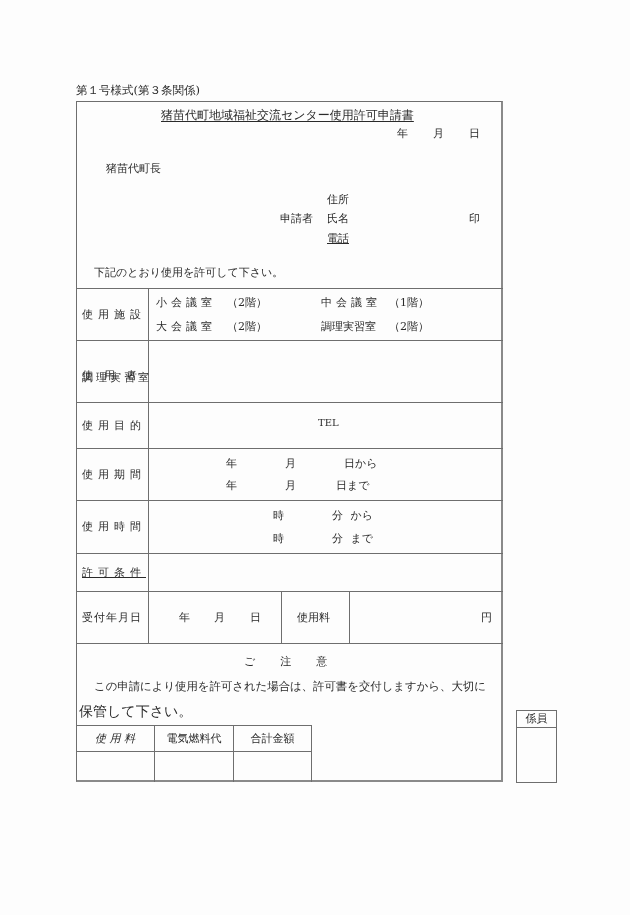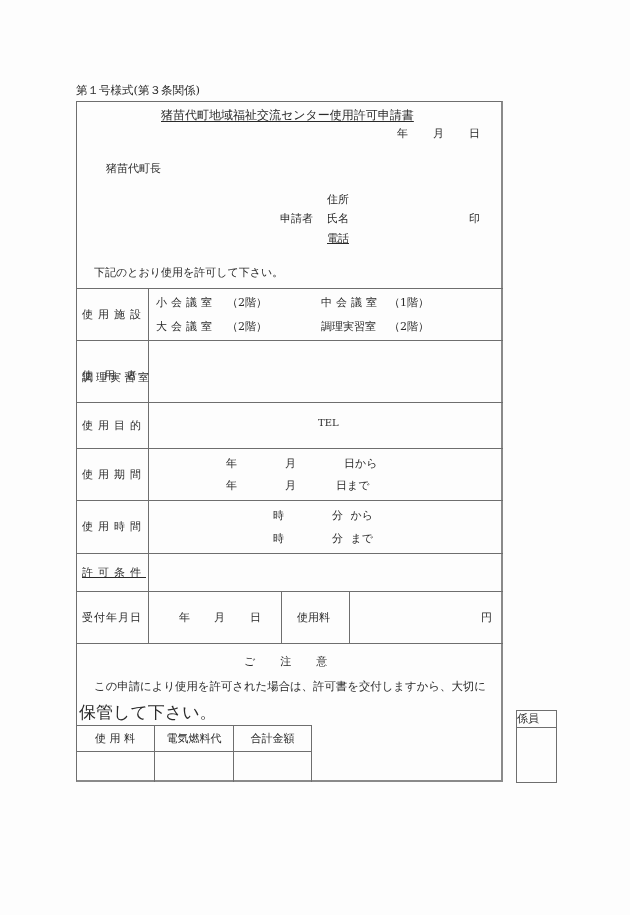--- a/index.html
+++ b/index.html
@@ -7,21 +7,21 @@
     width:630px; height:915px; background:#fdfdfd; position:relative; overflow:hidden;
     font-family:"DejaVu Serif","Liberation Serif",serif; color:#2a2a2a; font-size:11px;
   }
   .abs { position:absolute; white-space:nowrap; line-height:1; }
   .hline { position:absolute; height:0; border-top:1px solid #6e6e6e; }
   .vline { position:absolute; width:0; border-left:1px solid #6e6e6e; }
   .outer { position:absolute; left:76px; top:101px; width:427px; height:681px; border:1px solid #6e6e6e; border-right:2px solid #8a8a8a; border-bottom:2px solid #8a8a8a; box-sizing:border-box; }
   .title { text-decoration:underline; text-underline-offset:2px; }
   .label { letter-spacing:5px; }
   .staff { position:absolute; left:516px; top:710px; width:41px; height:73px; border:1px solid #6e6e6e; box-sizing:border-box; }
-  .staff-head { position:absolute; left:0; right:0; top:0; height:16px; border-bottom:1px solid #6e6e6e; text-align:left; line-height:16px; font-size:11px; }
+  .staff-head { position:absolute; left:0; right:0; top:0; height:16px; border-bottom:1px solid #6e6e6e; text-align:center; line-height:16px; font-size:11px; }
 </style>
 </head>
 <body>
 
 <div class="abs" style="left:76px;top:85px;font-size:11.5px;">第１号様式(第３条関係)</div>
 
 <div class="outer"></div>
 
 <div class="abs title" style="left:161px;top:109px;font-size:12px;">猪苗代町地域福祉交流センター使用許可申請書</div>
 <div class="abs" style="left:397px;top:128px;">年</div>
@@ -85,28 +85,28 @@
 
 <div class="abs" style="left:82px;top:612px;letter-spacing:1px;">受付年月日</div>
 <div class="abs" style="left:179px;top:612px;">年</div>
 <div class="abs" style="left:214px;top:612px;">月</div>
 <div class="abs" style="left:250px;top:612px;">日</div>
 <div class="abs" style="left:297px;top:612px;">使用料</div>
 <div class="abs" style="left:481px;top:612px;">円</div>
 
 <div class="abs" style="left:244px;top:656px;letter-spacing:1px;">ご　　注　　意</div>
 <div class="abs" style="left:94px;top:681px;font-size:11.4px;">この申請により使用を許可された場合は、許可書を交付しますから、大切に</div>
-<div class="abs" style="left:79px;top:704px;font-size:17px;">保管して下さい。</div>
+<div class="abs" style="left:79px;top:704px;font-size:14px;">保管して下さい。</div>
 
 <div class="hline" style="left:76px;top:725px;width:235px;"></div>
 <div class="hline" style="left:76px;top:751px;width:235px;"></div>
 <div class="vline" style="left:154px;top:725px;height:57px;"></div>
 <div class="vline" style="left:233px;top:725px;height:57px;"></div>
 <div class="vline" style="left:311px;top:725px;height:57px;"></div>
-<div class="abs" style="left:76px;width:78px;top:733px;text-align:center;">使 用 料</div>
+<div class="abs" style="left:76px;width:78px;top:733px;text-align:center;font-style:italic;">使 用 料</div>
 <div class="abs" style="left:155px;width:78px;top:733px;text-align:center;">電気燃料代</div>
 <div class="abs" style="left:234px;width:77px;top:733px;text-align:center;font-family:Liberation Serif, serif;">合計金額</div>
 <div style="position:absolute;left:77px;top:752px;width:76px;height:29px;"></div>
 <div style="position:absolute;left:155px;top:752px;width:77px;height:29px;"></div>
 <div style="position:absolute;left:234px;top:752px;width:76px;height:29px;"></div>
 
 <div class="staff">
   <div class="staff-head">係員</div>
 </div>
 

